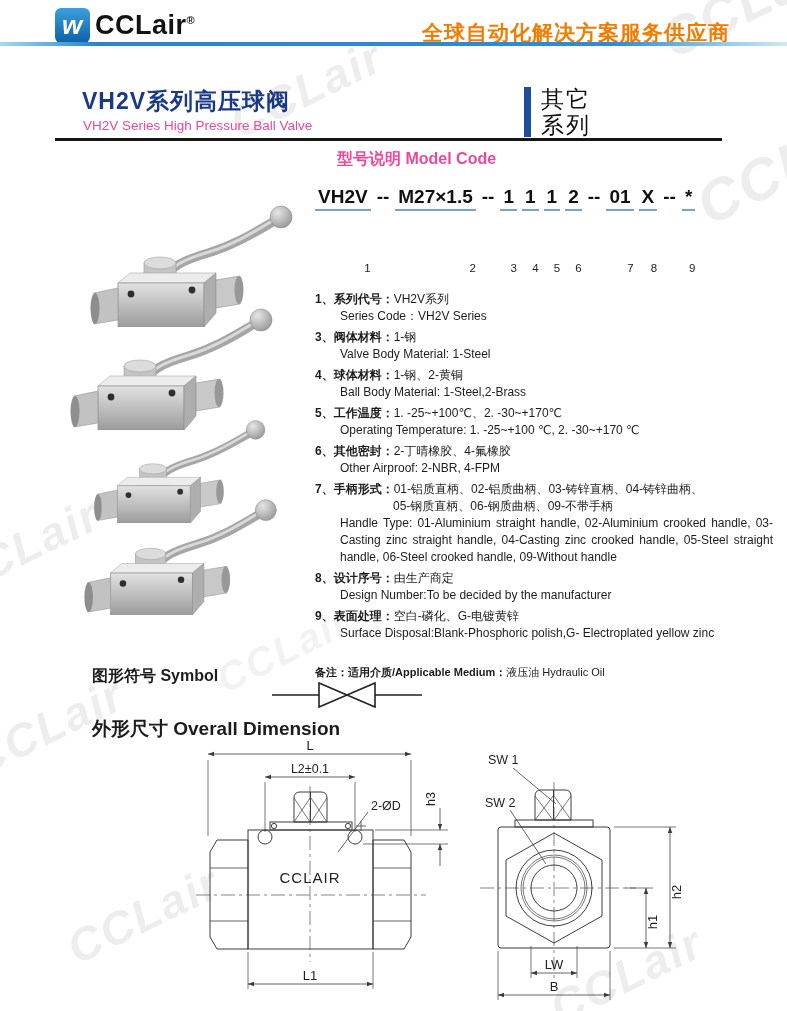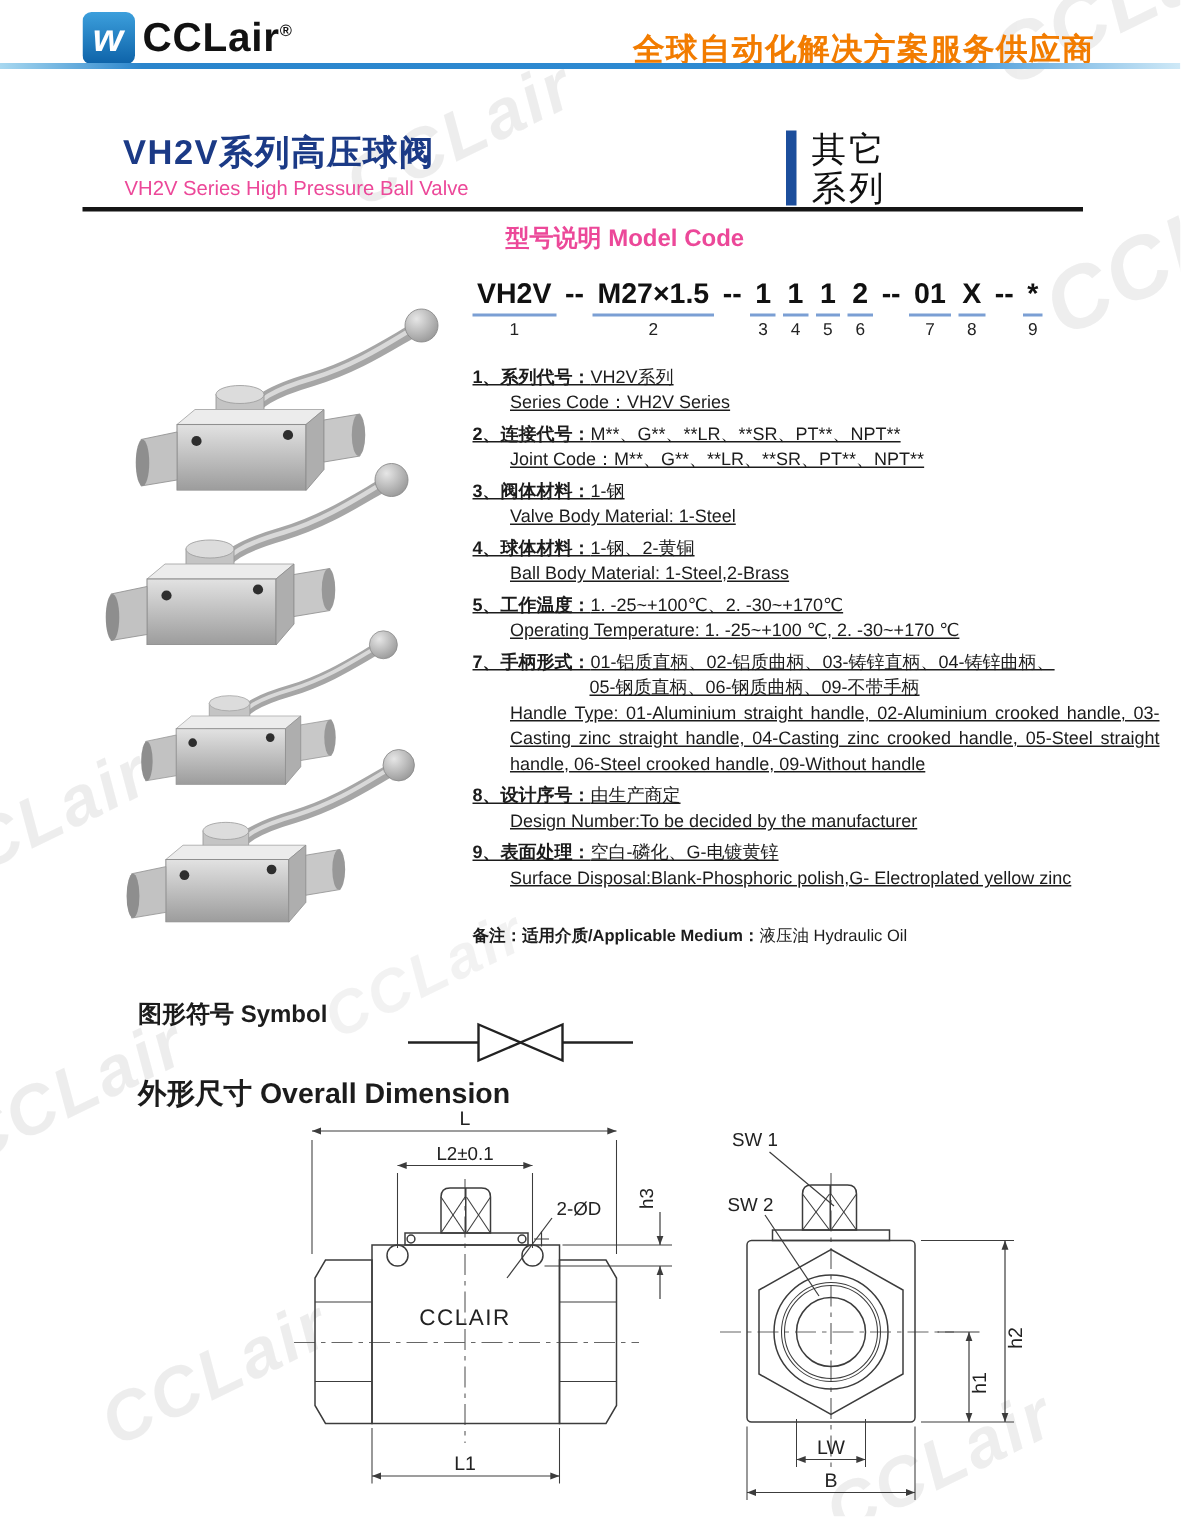--- a/index.html
+++ b/index.html
@@ -33,29 +33,29 @@
   .title-en{position:absolute;left:83px;top:118px;font-size:13.5px;color:#ec4899;}
   .series-tab{position:absolute;left:500px;top:87px;display:flex;padding-left:24px;}
   .series-bar{width:7px;height:50px;background:#1c4e9c;margin-right:10px;}
   .series-txt{font-family:"Liberation Serif","DejaVu Serif",serif;font-size:23px;color:#111;line-height:26px;letter-spacing:2px;}
   .title-rule{position:absolute;left:55px;top:138px;width:667px;height:2.5px;background:#151515;}
 
   
   .mc-heading{position:absolute;left:337px;top:149px;font-size:16px;font-weight:bold;color:#ec4899;}
   .code-col{position:absolute;left:315px;top:186px;width:458px;}
   .model-code{display:flex;align-items:flex-start;font-weight:bold;font-size:19px;color:#111;}
-  .seg{display:inline-flex;flex-direction:column;align-items:center;}
+  .seg{display:inline-flex;flex-direction:column;align-items:flex-end;gap:48px;}
   .seg-text{border-bottom:2px solid #7b9fd4;padding:0 3px 2px;line-height:21px;}
   .seg-num{font-size:11.5px;font-weight:normal;color:#222;margin-top:3px;}
   .sep{margin:0 6px;line-height:21px;}
   .seg+.seg{margin-left:5px;}
 
   
   .spec{margin-top:17px;font-size:12px;line-height:17px;}
-  .item{margin-bottom:4px;text-decoration:underline;}
+  .item{margin-bottom:4px;}
   .lbl{font-weight:bold;}
   .en-line{margin-left:25px;}
   .zh2-line{margin-left:78px;}
   .justify{text-align:justify;}
   .note{margin-top:22px;font-size:11px;}
   .note .nv{font-weight:normal;}
 
   
   .photo{position:absolute;}
   .p1{left:88px;top:196px;width:210px;height:132px;}
@@ -202,34 +202,34 @@
           <span class="seg-num">9</span>
         </span>
     </div>
 
     <div class="spec">
       <div class="item">
         <div><span class="lbl">1、系列代号：</span><span>VH2V系列</span></div>
         <div class="en-line">Series Code：VH2V Series</div>
       </div>
       <div class="item">
-        <div><span class="lbl">2、连接代号：</span><span>M**、G**、**LR、**SR、PT**、NPT**</span></div>
-        <div class="en-line">Joint Code：M**、G**、**LR、**SR、PT**、NPT**</div>
-      </div>
-      <div class="item">
         <div><span class="lbl">3、阀体材料：</span><span>1-钢</span></div>
         <div class="en-line">Valve Body Material: 1-Steel</div>
       </div>
       <div class="item">
         <div><span class="lbl">4、球体材料：</span><span>1-钢、2-黄铜</span></div>
         <div class="en-line">Ball Body Material: 1-Steel,2-Brass</div>
       </div>
       <div class="item">
         <div><span class="lbl">5、工作温度：</span><span>1. -25~+100℃、2. -30~+170℃</span></div>
         <div class="en-line">Operating Temperature: 1. -25~+100 ℃, 2. -30~+170 ℃</div>
+      </div>
+      <div class="item">
+        <div><span class="lbl">6、其他密封：</span><span>2-丁晴橡胶、4-氟橡胶</span></div>
+        <div class="en-line">Other Airproof: 2-NBR, 4-FPM</div>
       </div>
       <div class="item">
         <div><span class="lbl">7、手柄形式：</span><span>01-铝质直柄、02-铝质曲柄、03-铸锌直柄、04-铸锌曲柄、</span></div>
         <div class="zh2-line">05-钢质直柄、06-钢质曲柄、09-不带手柄</div>
         <div class="en-line justify">Handle Type: 01-Aluminium straight handle, 02-Aluminium crooked handle, 03-Casting zinc straight handle, 04-Casting zinc crooked handle, 05-Steel straight handle, 06-Steel crooked handle, 09-Without handle</div>
       </div>
       <div class="item">
         <div><span class="lbl">8、设计序号：</span><span>由生产商定</span></div>
         <div class="en-line">Design Number:To be decided by the manufacturer</div>
       </div>

